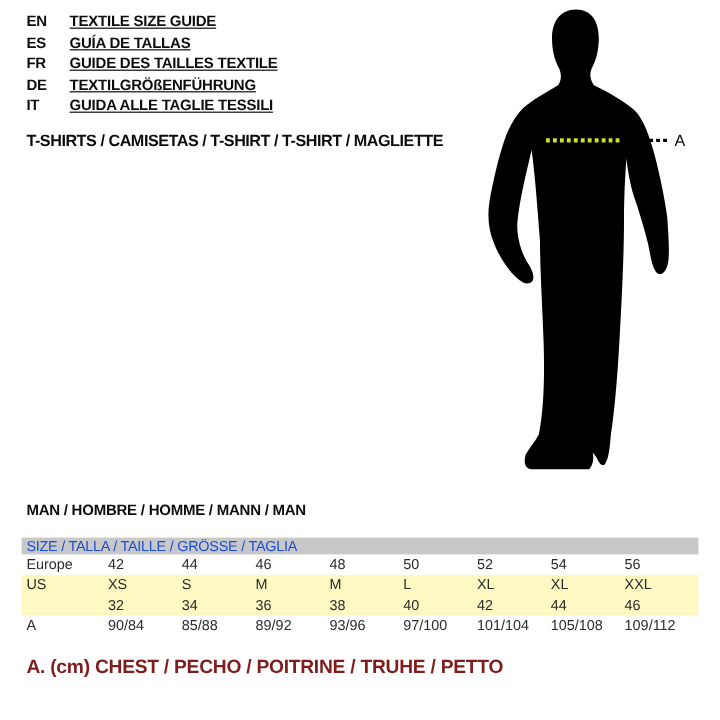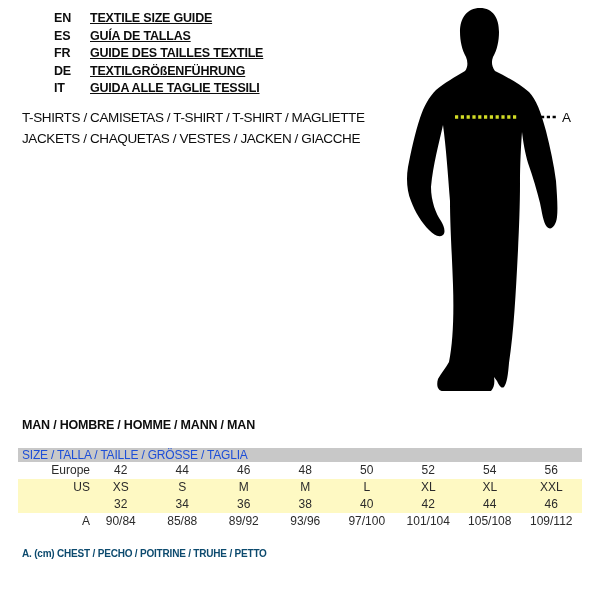--- a/index.html
+++ b/index.html
@@ -1,48 +1,48 @@
 <!DOCTYPE html>
 <html><head>
 <meta charset="utf-8">
 <style>
   html,body{margin:0;padding:0;background:#fff;}
   #canvas{position:relative;width:600px;height:600px;background:#ffffff;overflow:hidden;
           font-family:"Liberation Sans","DejaVu Sans",sans-serif;color:#0d0d0d;}
 
   
   .lang-block{position:absolute;left:22px;top:10px;}
-  .lang-row{display:flex;line-height:17.6px;font-weight:bold;font-size:12.5px;letter-spacing:-0.2px;margin-left:32px;}
+  .lang-row{display:flex;line-height:17.6px;font-weight:bold;font-size:12.5px;letter-spacing:-0.2px;}
   .lang-code{width:36px;flex:0 0 36px;}
   .lang-text{white-space:nowrap;text-decoration:underline;}
 
   
-  .category-block{position:absolute;left:22px;top:108px;font-weight:normal;font-size:13.5px;
+  .category-block{position:absolute;left:22px;top:108px;font-weight:bold;font-size:13.5px;
                   line-height:20.5px;letter-spacing:-0.4px;white-space:nowrap;}
 
   
   .figure-wrap{position:absolute;left:398px;top:5px;width:200px;height:390px;}
   .figure-wrap svg{display:block;}
 
   
   .section-title{position:absolute;left:22px;top:418px;font-weight:bold;font-size:12.5px;
                  letter-spacing:-0.2px;white-space:nowrap;}
 
   
   .size-table{position:absolute;left:18px;top:448px;width:564px;font-size:12px;color:#2b2b2b;}
   .t-header{background:#c8c8c8;color:#1d4ed8;height:14px;line-height:14px;padding-left:4px;
             font-size:12px;letter-spacing:-0.2px;}
   .t-row{display:flex;height:17px;line-height:17px;align-items:center;}
   .t-row.shaded{background:#fef9c3;}
-  .t-label{flex:0 0 68px;padding-left:4px;text-align:right;}
-  .t-cell{flex:1 1 0;text-align:center;}
+  .t-label{flex:0 0 68px;padding-left:4px;}
+  .t-cell{flex:1 1 0;text-align:left;}
 
   
-  .footnote{position:absolute;left:22px;top:548px;font-weight:bold;font-size:10px;
-            letter-spacing:-0.2px;white-space:nowrap;color:#0c4a6e;}
+  .footnote{position:absolute;left:22px;top:548px;font-weight:bold;font-size:16px;
+            letter-spacing:-0.2px;white-space:nowrap;color:#7f1d1d;}
 </style>
 </head>
 <body>
 
 <div id="canvas">
 
   <div class="lang-block">
     <div class="lang-row">
       <span class="lang-code">EN</span>
       <span class="lang-text">TEXTILE SIZE GUIDE</span>
@@ -60,21 +60,20 @@
       <span class="lang-text">TEXTILGRÖßENFÜHRUNG</span>
     </div>
     <div class="lang-row">
       <span class="lang-code">IT</span>
       <span class="lang-text">GUIDA ALLE TAGLIE TESSILI</span>
     </div>
   </div>
 
   <div class="category-block">
     <div>T-SHIRTS / CAMISETAS / T-SHIRT / T-SHIRT / MAGLIETTE</div>
-    <div>JACKETS / CHAQUETAS / VESTES / JACKEN / GIACCHE</div>
   </div>
 
   <div class="figure-wrap">
     <svg width="200" height="390" viewBox="0 0 200 390" xmlns="http://www.w3.org/2000/svg">
       <path fill="#000000" d="
         M 82,3
         C 95,3 101,13 101,27
         C 101,36 99,45 95,52
         C 93,57 94,62 97,66
         C 109,72 122,79 131,87

